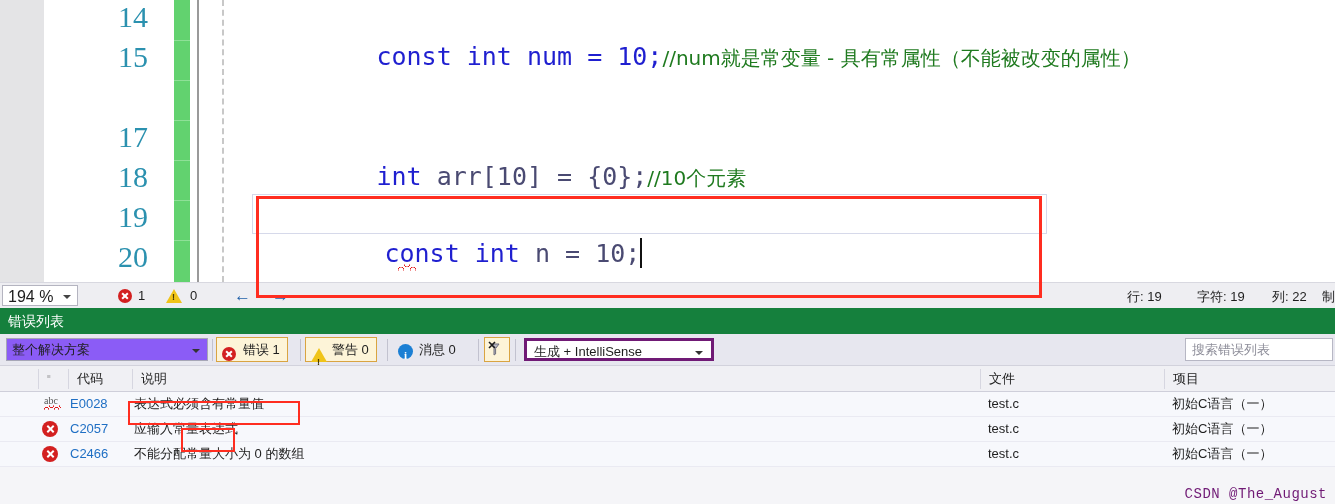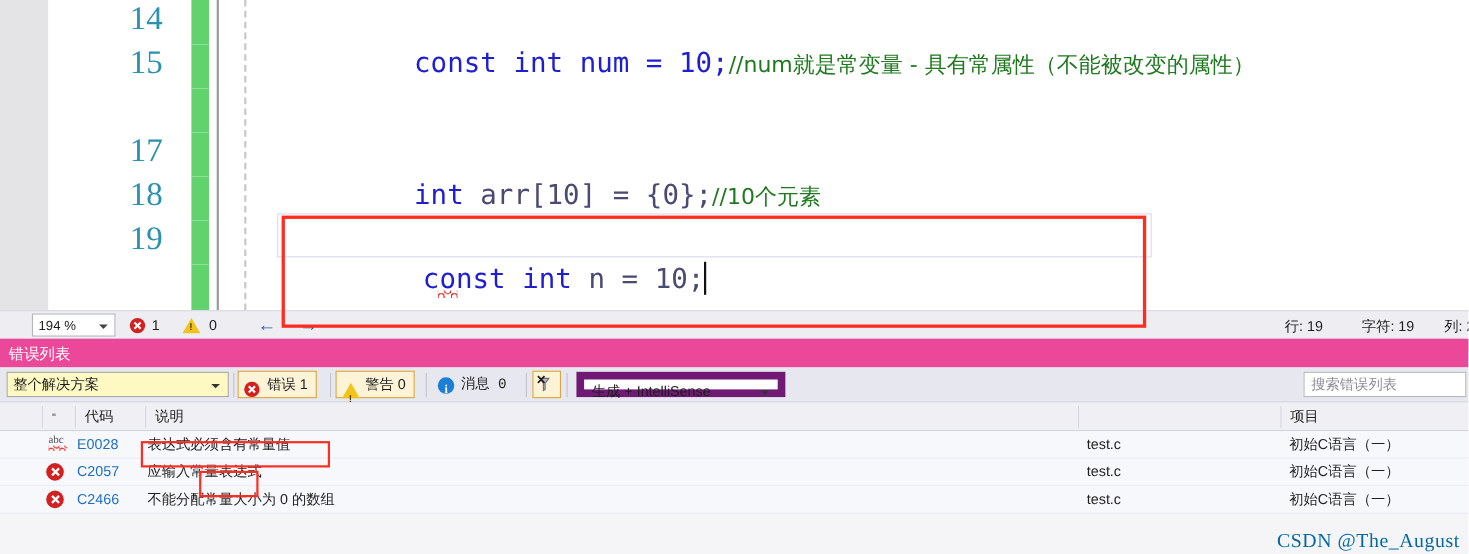--- a/index.html
+++ b/index.html
@@ -46,60 +46,60 @@
     background:
       radial-gradient(circle at 3px 6px, transparent 2.5px, #e01b1b 2.6px, #e01b1b 3.4px, transparent 3.5px),
       radial-gradient(circle at 9px 0px, transparent 2.5px, #e01b1b 2.6px, #e01b1b 3.4px, transparent 3.5px);
     background-size:12px 7px;
   }
 
   
   .statusstrip{position:absolute;left:0;top:282px;width:1335px;height:26px;background:#eeeef2;border-top:1px solid #d8d8e0;box-sizing:border-box;}
   .zoombox{
     position:absolute;left:2px;top:2px;width:76px;height:21px;background:#fff;border:1px solid #b4b4c0;
-    font-size:12px;color:#1e1e1e;line-height:21px;padding-left:5px;box-sizing:border-box;margin-left:27px;
+    font-size:16px;color:#1e1e1e;line-height:21px;padding-left:5px;box-sizing:border-box;
   }
   .zoombox .arrow{position:absolute;right:6px;top:9px;border-left:4px solid transparent;border-right:4px solid transparent;border-top:4px solid #444;}
   .err-x{display:inline-block;width:14px;height:14px;border-radius:50%;background:#d32020;position:relative;vertical-align:-3px;}
   .err-x:before,.err-x:after{content:"";position:absolute;left:3px;top:6px;width:8px;height:2px;background:#fff;}
   .err-x:before{transform:rotate(45deg);}
   .err-x:after{transform:rotate(-45deg);}
   .warn-t{display:inline-block;width:0;height:0;border-left:8px solid transparent;border-right:8px solid transparent;border-bottom:14px solid #f0c419;position:relative;vertical-align:-3px;}
   .warn-t:after{content:"!";position:absolute;left:-2px;top:3px;font-size:9px;color:#4a3a00;font-weight:bold;}
   .cnt{position:absolute;font-size:13px;color:#1e1e1e;top:5px;}
   .navarrow{position:absolute;top:4px;font-size:17px;color:#1f5fa8;line-height:17px;}
-  .pos-item{position:absolute;top:5px;font-size:13px;color:#1e1e1e;white-space:nowrap;margin-left:41px;}
+  .pos-item{position:absolute;top:5px;font-size:13px;color:#1e1e1e;white-space:nowrap;}
 
   
   .blueband{position:absolute;left:0;top:308px;width:1335px;height:12px;background:#5a6a98;}
 
   
   .panel{position:absolute;left:0;top:308px;width:1335px;height:196px;background:#f5f5f8;}
   .panel-title{
-    position:absolute;left:0;top:0;width:1335px;height:26px;background:#ec4899;
+    position:absolute;left:0;top:0;width:1335px;height:26px;background:#15803d;
     color:#ffffff;font-size:14px;line-height:26px;padding-left:8px;box-sizing:border-box;
   }
   .toolbar{position:absolute;left:0;top:26px;width:1335px;height:32px;background:#e7e7ef;border-bottom:1px solid #d2d2dc;box-sizing:border-box;}
   .scope-dd{
-    position:absolute;left:6px;top:4px;width:202px;height:23px;background:#fef9c3;border:1px solid #a7a7b6;
+    position:absolute;left:6px;top:4px;width:202px;height:23px;background:#8b5cf6;border:1px solid #a7a7b6;
     font-size:13px;line-height:22px;padding-left:5px;box-sizing:border-box;color:#1e1e1e;
   }
   .scope-dd .arrow{position:absolute;right:7px;top:10px;border-left:4px solid transparent;border-right:4px solid transparent;border-top:4px solid #333;}
   .vsep{position:absolute;top:5px;width:1px;height:22px;background:#c2c2cf;}
   .tgl{
     position:absolute;top:3px;height:25px;background:#fdf4d8;border:1px solid #d9a441;
     font-size:13px;line-height:23px;color:#1e1e1e;box-sizing:border-box;padding:0 7px 0 26px;white-space:nowrap;
   }
-  .tgl.plain{background:transparent;border:1px solid transparent;font-family:Liberation Mono, monospace;}
+  .tgl.plain{background:transparent;border:1px solid transparent;}
   .tgl .ic{position:absolute;left:5px;top:4px;}
   .info-i{display:inline-block;width:15px;height:15px;border-radius:50%;background:#1b7fd4;position:relative;}
   .info-i:after{content:"i";position:absolute;left:6px;top:0px;color:#fff;font-size:11px;font-family:"Liberation Serif",serif;font-weight:bold;}
   .filterbtn{position:absolute;top:3px;width:26px;height:25px;background:#fdf4d8;border:1px solid #d9a441;box-sizing:border-box;}
   .build-dd{
-    position:absolute;top:4px;height:23px;background:#fff;border:7px solid #701a75;
+    position:absolute;top:4px;height:23px;background:#fff;border:3px solid #701a75;
     font-size:13px;line-height:22px;padding-left:7px;box-sizing:border-box;color:#1e1e1e;
   }
   .build-dd .arrow{position:absolute;right:8px;top:10px;border-left:4px solid transparent;border-right:4px solid transparent;border-top:4px solid #333;}
   .searchbox{
     position:absolute;top:4px;height:23px;background:#fff;border:1px solid #b7b7c4;
     font-size:13px;line-height:22px;padding-left:6px;box-sizing:border-box;color:#8d8d99;
   }
 
   
   .thead{position:absolute;left:0;top:58px;width:1335px;height:26px;background:#f0f0f4;border-bottom:1px solid #cfcfda;box-sizing:border-box;}
@@ -117,39 +117,40 @@
   .ic-err{position:absolute;width:16px;height:16px;border-radius:50%;background:#d32020;}
   .ic-err:before,.ic-err:after{content:"";position:absolute;left:3.5px;top:7px;width:9px;height:2px;background:#fff;}
   .ic-err:before{transform:rotate(45deg);}
   .ic-err:after{transform:rotate(-45deg);}
 
   
   .redbox{position:absolute;border:3px solid #ff2d20;box-sizing:border-box;pointer-events:none;}
   .redbox.thin{border-width:2px;}
 
   .watermark{
-    position:absolute;right:8px;bottom:2px;font-size:18px;color:#0369a1;
-    font-family:Liberation Serif, serif;letter-spacing:.5px;
+    position:absolute;right:8px;bottom:2px;font-size:14px;color:#701a75;
+    font-family:Liberation Mono, monospace;letter-spacing:.5px;
   }
 </style>
 </head>
 <body>
 
 <div class="app">
 
   <div class="editor">
 
     <div class="ed-outer-margin"></div>
 
     <div class="ed-gutter">
       <div class="linenum" style="top:-3px">14</div>
       <div class="linenum" style="top:37px">15</div>
       <div class="linenum" style="top:117px">17</div>
       <div class="linenum" style="top:157px">18</div>
       <div class="linenum" style="top:197px">19</div>
+      <div class="linenum" style="top:237px">20</div>
     </div>
 
     <div class="changebar">
       <div class="tick" style="top:40px"></div>
       <div class="tick" style="top:80px"></div>
       <div class="tick" style="top:120px"></div>
       <div class="tick" style="top:160px"></div>
       <div class="tick" style="top:200px"></div>
       <div class="tick" style="top:240px"></div>
     </div>
@@ -260,20 +261,21 @@
       <div class="th" style="left:40px;width:28px">
         <svg width="14" height="14" viewBox="0 0 14 14" style="margin-top:5px">
           <text x="0" y="8" font-size="7" fill="#444" font-family="Liberation Serif, serif">≡</text>
         </svg>
       </div>
       <div class="thsep" style="left:68px"></div>
       <div class="th" style="left:70px;width:62px">代码</div>
       <div class="thsep" style="left:132px"></div>
       <div class="th" style="left:134px;width:846px">说明</div>
       <div class="thsep" style="left:980px"></div>
+      <div class="th" style="left:982px;width:182px">文件</div>
       <div class="thsep" style="left:1164px"></div>
       <div class="th" style="left:1166px;width:152px">项目</div>
     </div>
 
     <div class="rows">
 
       <div class="row" style="top:0">
         <span class="ic-abc" style="left:44px;top:3px">abc<span class="sq"></span></span>
         <span class="cell code-cell" style="left:70px">E0028</span>
         <span class="cell" style="left:134px">表达式必须含有常量值</span>

